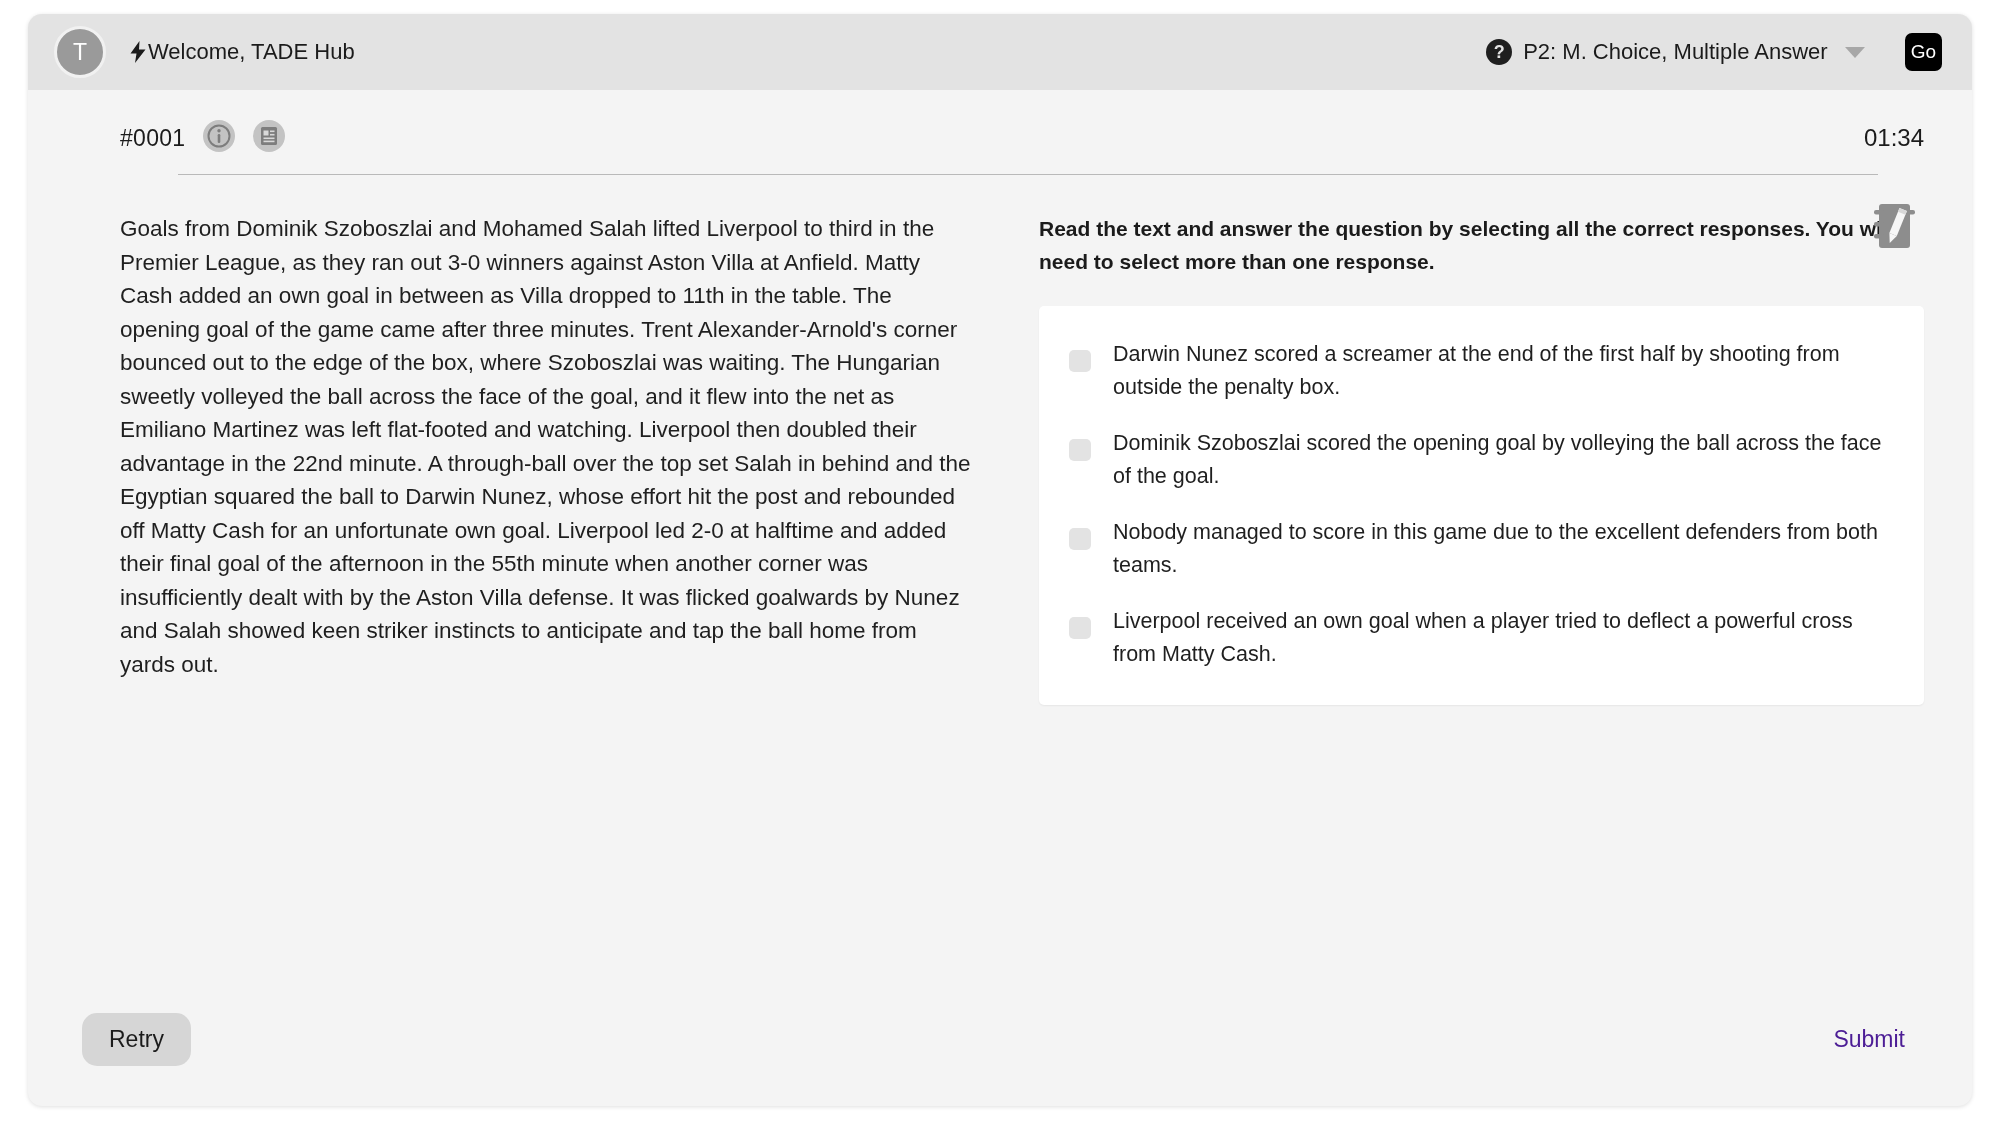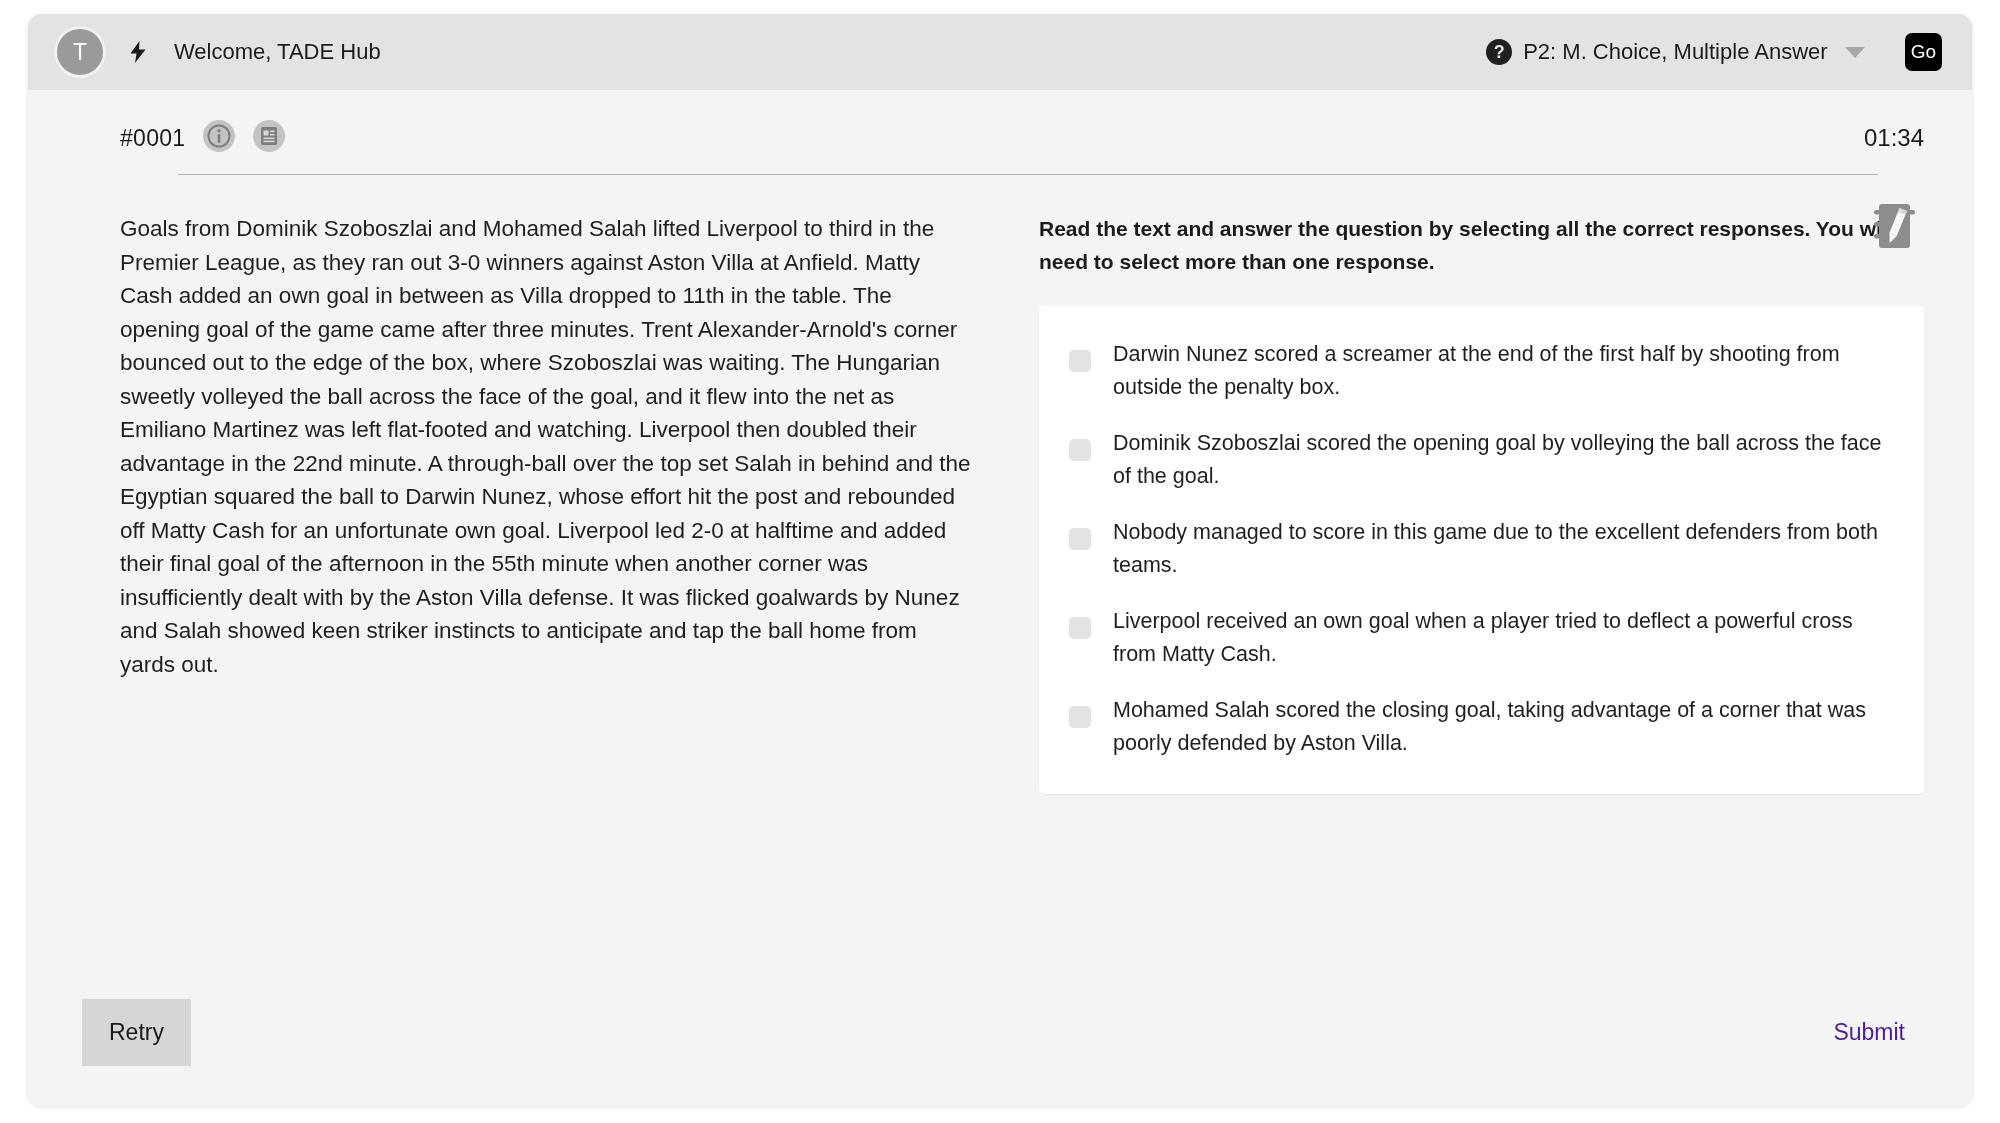--- a/index.html
+++ b/index.html
@@ -49,21 +49,21 @@
     display: flex;
     align-items: center;
     justify-content: center;
     flex-shrink: 0;
   }
 
   .welcome-wrap {
     display: flex;
     align-items: center;
     margin-left: 22px;
-    gap: 26px;
+    gap: 0;
   }
 
   .bolt-icon {
     display: inline-flex;
     align-items: center;
     justify-content: center;
     width: 20px;
     height: 22px;
     color: #1b1b1b;
   }
@@ -258,24 +258,24 @@
     display: flex;
     align-items: center;
     padding: 0 40px 40px 54px;
     box-sizing: border-box;
     margin-top: 44px;
   }
 
   .retry-button {
     background: #d6d6d6;
     border: none;
-    border-radius: 0;
+    border-radius: 15px;
     font-size: 23px;
     color: #1b1b1b;
-    padding: 20px 27px;
+    padding: 13px 27px;
     cursor: pointer;
     font-family: "Liberation Sans", sans-serif;
   }
 
   .footer-spacer { flex: 1; }
 
   .submit-button {
     background: transparent;
     border: none;
     font-size: 23px;
@@ -385,24 +385,20 @@
         <div class="option">
           <span class="checkbox"></span>
           <span class="option-label">Nobody managed to score in this game due to the excellent defenders from both teams.</span>
         </div>
 
         <div class="option">
           <span class="checkbox"></span>
           <span class="option-label">Liverpool received an own goal when a player tried to deflect a powerful cross from Matty Cash.</span>
         </div>
 
-        <div class="option">
-          <span class="checkbox"></span>
-          <span class="option-label">Mohamed Salah scored the closing goal, taking advantage of a corner that was poorly defended by Aston Villa.</span>
-        </div>
       </div>
     </div>
   </div>
 
   <div class="footer">
     <button class="retry-button">Retry</button>
     <span class="footer-spacer"></span>
     <button class="submit-button">Submit</button>
   </div>
 

